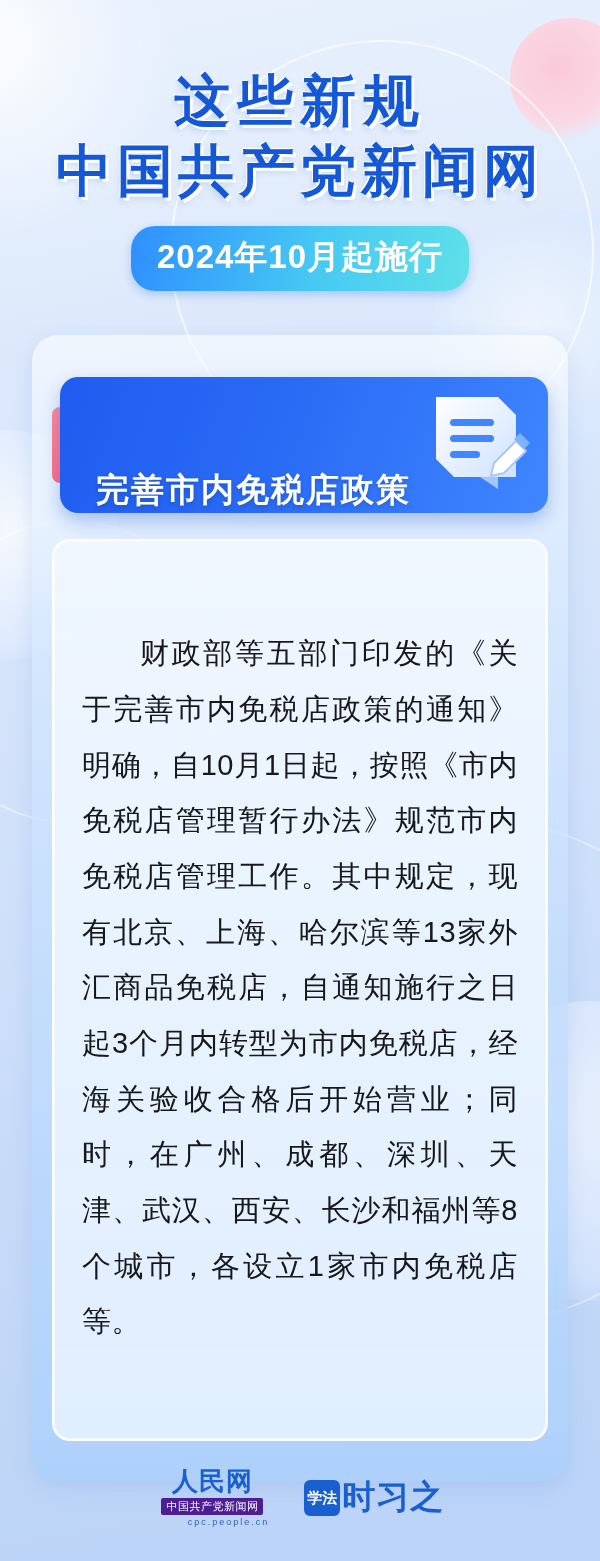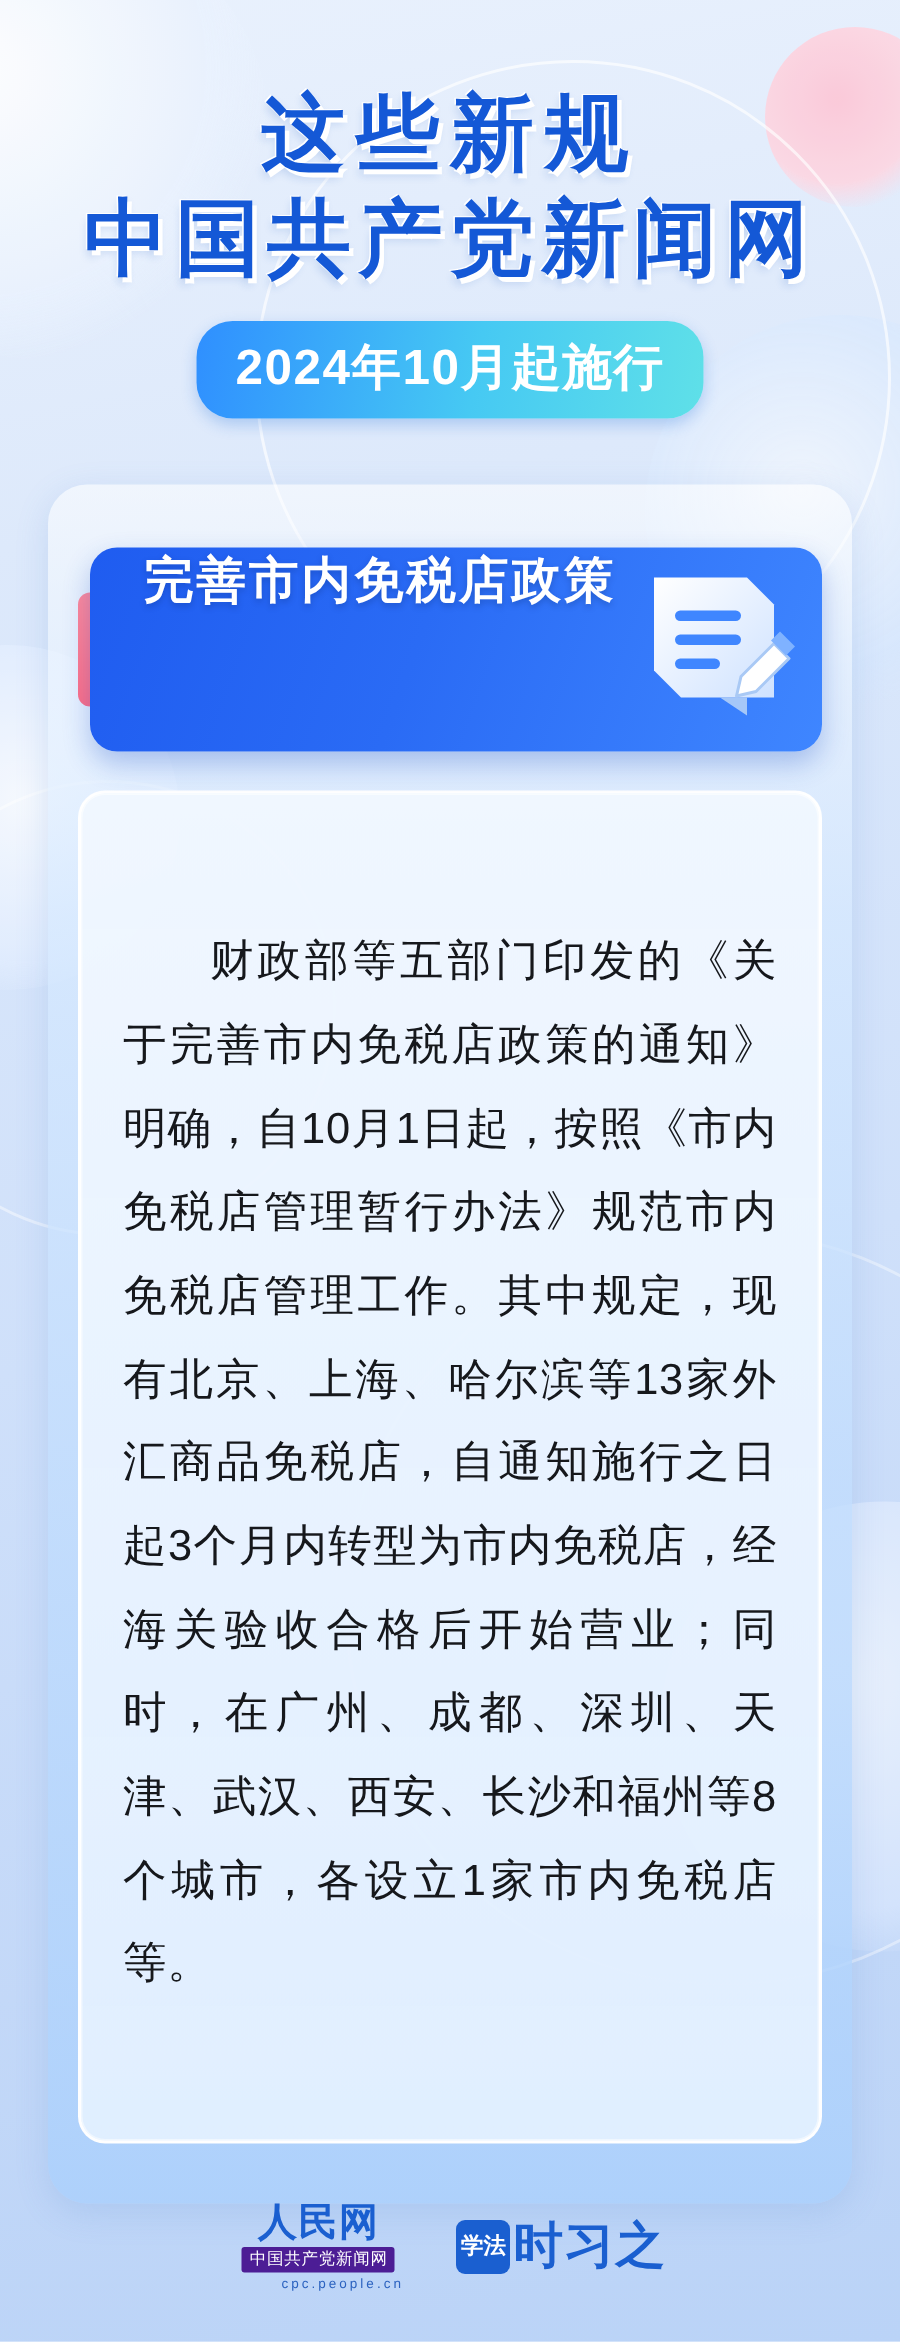--- a/index.html
+++ b/index.html
@@ -78,21 +78,21 @@
     line-height: 1.18;
     font-weight: 700;
     letter-spacing: 4px;
     color: #1458d6;
     text-shadow:
       3px 3px 0 #ffffff,
       -1px -1px 0 #ffffff,
       0 4px 6px rgba(26,86,190,.18);
     font-family: "Liberation Sans", "DejaVu Sans", sans-serif;
   }
-  .title-line.l1 { letter-spacing: 7px; }
+  .title-line.l1 { letter-spacing: 7px; margin-top: 12px; }
   .title-line.l2 { letter-spacing: 5px; margin-top: 4px; }
 
   .date-pill {
     display: inline-block;
     margin-top: 22px;
     padding: 9px 26px 11px;
     border-radius: 24px;
     background: linear-gradient(100deg, #2f8fff 0%, #46c9f3 55%, #5fe0e8 100%);
     color: #ffffff;
     font-size: 33px;
@@ -125,21 +125,21 @@
     background: linear-gradient(180deg, #ff8a9b 0%, #ff6e86 100%);
   }
   .banner {
     position: relative;
     margin-left: 8px;
     border-radius: 18px;
     background: linear-gradient(110deg, #1f5cf0 0%, #2a6bf5 45%, #3f86ff 100%);
     height: 136px;
     box-shadow: 0 8px 18px rgba(29,82,200,.30);
     display: flex;
-    align-items: flex-start;
+    align-items: flex-end;
   }
   .banner-title {
     color: #ffffff;
     font-size: 33px;
     font-weight: 700;
     letter-spacing: 2px;
     padding-left: 36px;
     text-shadow: 0 2px 4px rgba(0,30,90,.25);
   }
   .doc-icon {

